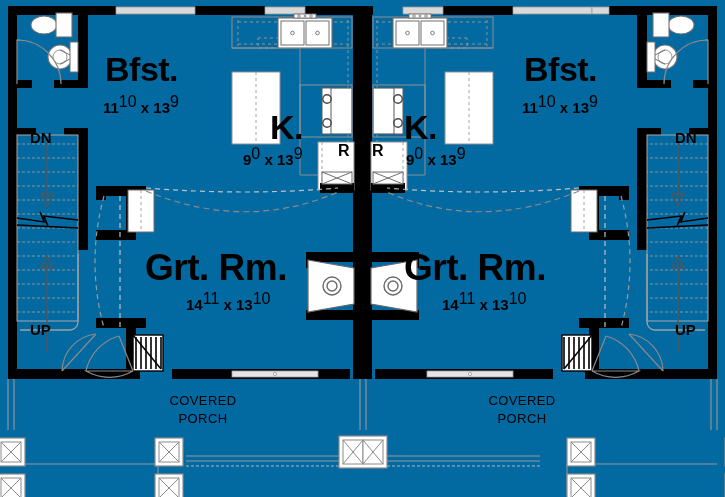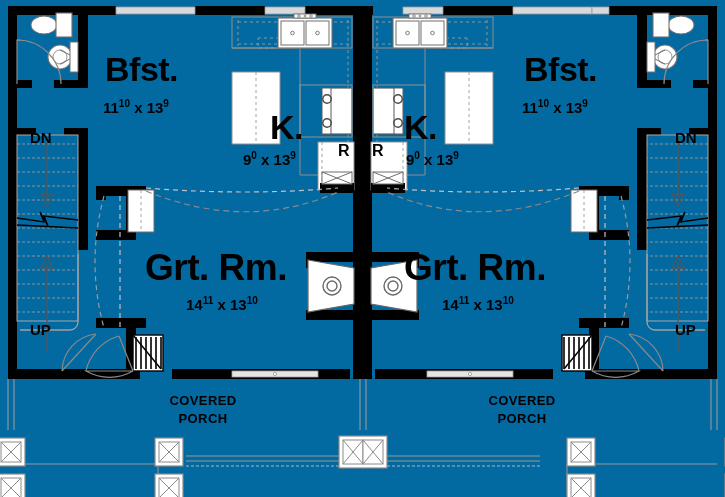--- a/index.html
+++ b/index.html
@@ -3,23 +3,23 @@
 <meta charset="utf-8">
 <style>
   html,body{margin:0;padding:0;background:#ffffff;}
   body{font-family:"Liberation Sans",sans-serif;}
   #plan{position:relative;width:725px;height:497px;background:#0369a1;overflow:hidden;}
   #plan svg{position:absolute;left:0;top:0;}
   .lbl{position:absolute;color:#000;font-family:"Liberation Sans",sans-serif;white-space:nowrap;}
   .room-name{font-weight:bold;font-size:34px;letter-spacing:-0.5px;line-height:1;}
   .room-name.small{font-size:37px;}
   .dim{font-weight:bold;font-size:15px;line-height:1;}
-  .dim sup{font-size:10px;font-weight:bold;vertical-align:super;line-height:0;}
+  .dim sup{font-size:16px;font-weight:normal;vertical-align:super;line-height:0;}
   .stair-lbl{font-weight:bold;font-size:15px;line-height:1;}
-  .porch-lbl{font-weight:bold;font-size:13px;line-height:1.35;text-align:center;letter-spacing:0.4px;}
+  .porch-lbl{font-weight:normal;font-size:13px;line-height:1.35;text-align:center;letter-spacing:0.4px;}
 </style>
 </head>
 <body>
 
 <div id="plan">
 
   <svg width="725" height="497" viewBox="0 0 725 497">
     <defs>
       <g id="colpost">
         <rect x="0" y="0" width="28" height="28" fill="#fff" stroke="#8a8a8a" stroke-width="1.2"></rect>

